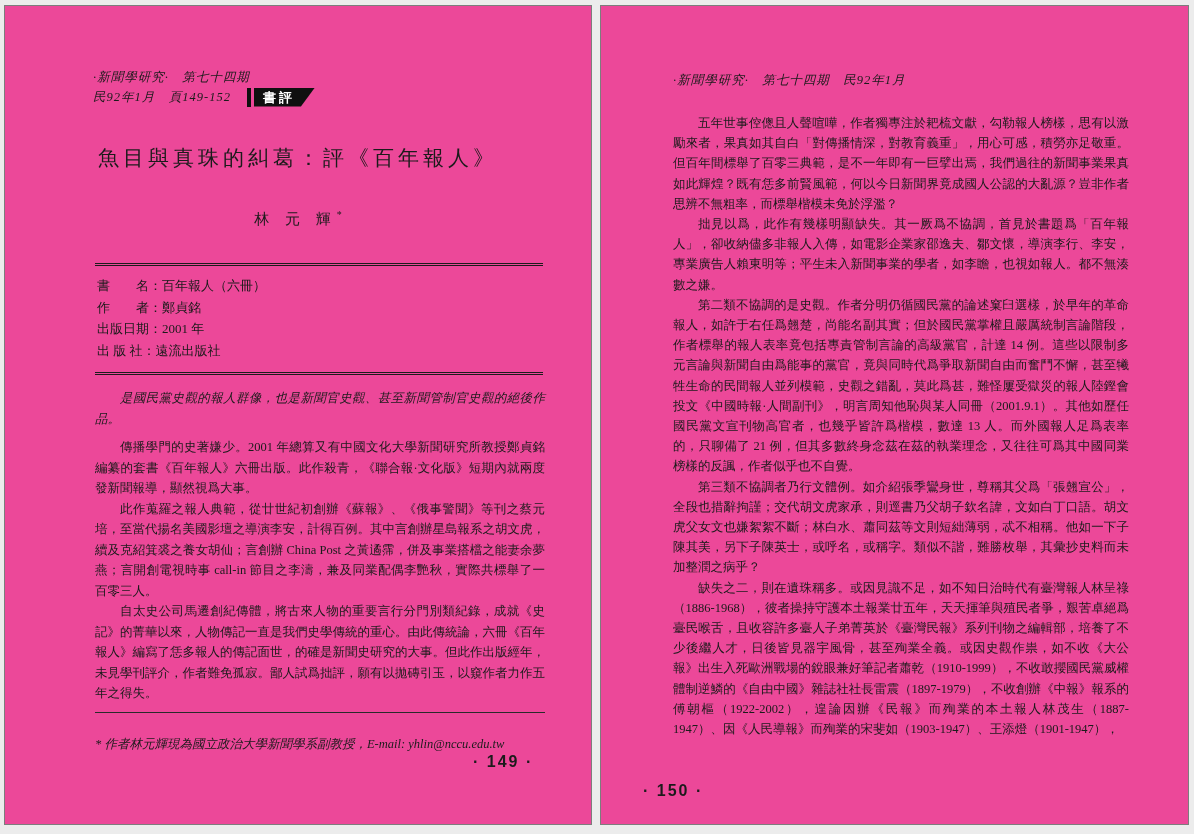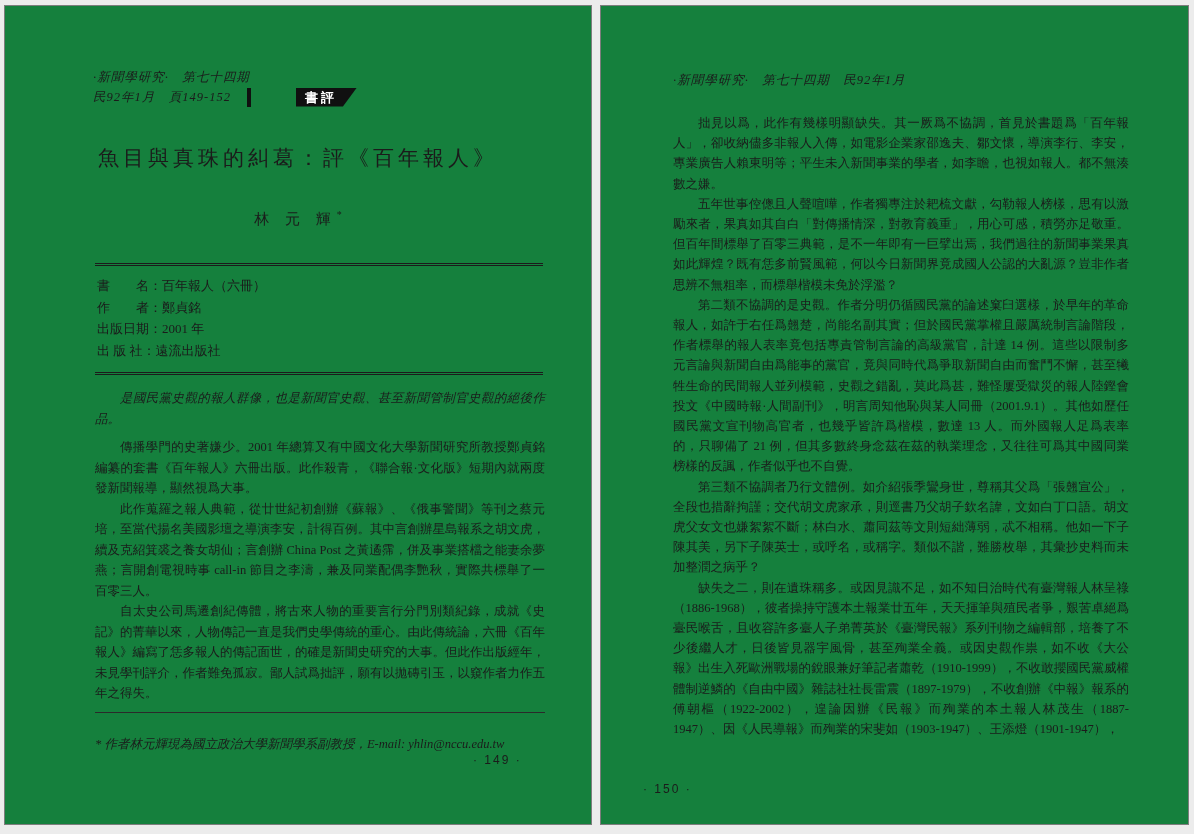--- a/index.html
+++ b/index.html
@@ -9,37 +9,37 @@
     height: 834px;
     overflow: hidden;
     background: #ececec;
     font-family: "Liberation Serif", "DejaVu Serif", serif;
     color: #1b1b1b;
   }
   .page {
     position: absolute;
     top: 5px;
     height: 820px;
-    background: #15803d;
+    background: #ec4899;
     border: 1px solid #7d7d7d;
     box-sizing: border-box;
   }
   #page-left  { left: 4px;   width: 588px; }
   #page-right { left: 600px; width: 589px; }
 
   
   #page-left .journal-header {
     position: absolute; left: 88px; top: 61px;
     font-size: 12.5px; line-height: 20px; font-style: italic;
     letter-spacing: 1px; white-space: nowrap;
   }
   .header-line2 { display: flex; align-items: center; }
   .badge {
     display: inline-flex; align-items: stretch;
-    margin-left: 16px; height: 19px; font-style: normal; gap: 42px;
+    margin-left: 16px; height: 19px; font-style: normal;
   }
   .badge-bar { width: 4px; background: #101010; margin-right: 3px; }
   .badge-body {
     background: #101010; color: #ffffff;
     font-weight: bold; font-size: 13px; line-height: 19px;
     letter-spacing: 3px; padding: 0 20px 0 9px;
     clip-path: polygon(0 0, 100% 0, calc(100% - 14px) 100%, 0 100%);
     font-family: "Liberation Sans", "DejaVu Sans", sans-serif;
   }
   .article-title {
@@ -71,21 +71,21 @@
   #page-right .body-text { left: 72px; top: 107px; width: 456px; line-height: 20.2px; }
   .body-text p { margin: 0; text-indent: 2em; }
 
   .footnote {
     position: absolute; left: 90px; top: 706px; width: 450px;
     border-top: 1px solid #2a2a2a; padding-top: 23px;
     font-style: italic; font-size: 12.5px;
   }
 
   .pagenum {
-    position: absolute; font-size: 12px; font-weight: normal; letter-spacing: 2px;
+    position: absolute; font-size: 16px; font-weight: bold; letter-spacing: 2px;
     font-family: "Liberation Sans", "DejaVu Sans", sans-serif;
   }
   #page-left  .pagenum { left: 468px; top: 747px; }
   #page-right .pagenum { left: 42px;  top: 742px; margin-top: 34px; }
 
   
   #page-right .journal-header {
     position: absolute; left: 72px; top: 66px;
     font-size: 12.5px; font-style: italic; letter-spacing: 1px;
     white-space: nowrap;
@@ -131,21 +131,21 @@
   <div class="footnote">* 作者林元輝現為國立政治大學新聞學系副教授，E-mail: yhlin@nccu.edu.tw</div>
 
   <div class="pagenum">· 149 ·</div>
 </div>
 
 <div class="page" id="page-right">
 
   <div class="journal-header">·新聞學研究·　第七十四期　民92年1月</div>
 
   <div class="body-text">
+    <p>五年世事倥傯且人聲喧嘩，作者獨專注於耙梳文獻，勾勒報人榜樣，思有以激勵來者，果真如其自白「對傳播情深，對教育義重」，用心可感，積勞亦足敬重。但百年間標舉了百零三典範，是不一年即有一巨擘出焉，我們過往的新聞事業果真如此輝煌？既有恁多前賢風範，何以今日新聞界竟成國人公認的大亂源？豈非作者思辨不無粗率，而標舉楷模未免於浮濫？</p>
     <p>拙見以爲，此作有幾樣明顯缺失。其一厥爲不協調，首見於書題爲「百年報人」，卻收納儘多非報人入傳，如電影企業家邵逸夫、鄒文懷，導演李行、李安，專業廣告人賴東明等；平生未入新聞事業的學者，如李瞻，也視如報人。都不無湊數之嫌。</p>
-    <p>五年世事倥傯且人聲喧嘩，作者獨專注於耙梳文獻，勾勒報人榜樣，思有以激勵來者，果真如其自白「對傳播情深，對教育義重」，用心可感，積勞亦足敬重。但百年間標舉了百零三典範，是不一年即有一巨擘出焉，我們過往的新聞事業果真如此輝煌？既有恁多前賢風範，何以今日新聞界竟成國人公認的大亂源？豈非作者思辨不無粗率，而標舉楷模未免於浮濫？</p>
     <p>第二類不協調的是史觀。作者分明仍循國民黨的論述窠臼選樣，於早年的革命報人，如許于右任爲翹楚，尚能名副其實；但於國民黨掌權且嚴厲統制言論階段，作者標舉的報人表率竟包括專責管制言論的高級黨官，計達 14 例。這些以限制多元言論與新聞自由爲能事的黨官，竟與同時代爲爭取新聞自由而奮鬥不懈，甚至犧牲生命的民間報人並列模範，史觀之錯亂，莫此爲甚，難怪屢受獄災的報人陸鏗會投文《中國時報·人間副刊》，明言周知他恥與某人同冊（2001.9.1）。其他如歷任國民黨文宣刊物高官者，也幾乎皆許爲楷模，數達 13 人。而外國報人足爲表率的，只聊備了 21 例，但其多數終身念茲在茲的執業理念，又往往可爲其中國同業榜樣的反諷，作者似乎也不自覺。</p>
     <p>第三類不協調者乃行文體例。如介紹張季鸞身世，尊稱其父爲「張翹宣公」，全段也措辭拘謹；交代胡文虎家承，則逕書乃父胡子欽名諱，文如白丁口語。胡文虎父女文也嫌絮絮不斷；林白水、蕭同茲等文則短絀薄弱，忒不相稱。他如一下子陳其美，另下子陳英士，或呼名，或稱字。類似不諧，難勝枚舉，其彙抄史料而未加整潤之病乎？</p>
     <p>缺失之二，則在遺珠稱多。或因見識不足，如不知日治時代有臺灣報人林呈祿（1886-1968），彼者操持守護本土報業廿五年，天天揮筆與殖民者爭，艱苦卓絕爲臺民喉舌，且收容許多臺人子弟菁英於《臺灣民報》系列刊物之編輯部，培養了不少後繼人才，日後皆見器宇風骨，甚至殉業全義。或因史觀作祟，如不收《大公報》出生入死歐洲戰場的銳眼兼好筆記者蕭乾（1910-1999），不收敢攖國民黨威權體制逆鱗的《自由中國》雜誌社社長雷震（1897-1979），不收創辦《中報》報系的傅朝樞（1922-2002），遑論因辦《民報》而殉業的本土報人林茂生（1887-1947）、因《人民導報》而殉業的宋斐如（1903-1947）、王添燈（1901-1947），</p>
   </div>
 
   <div class="pagenum">· 150 ·</div>
 </div>
 
 </body></html>

